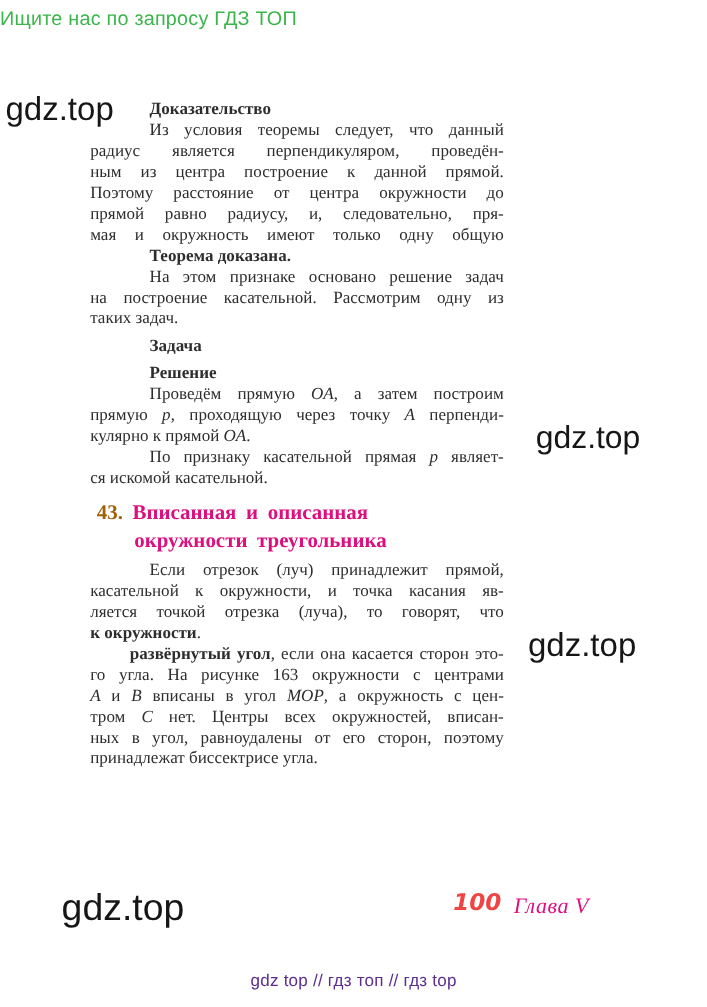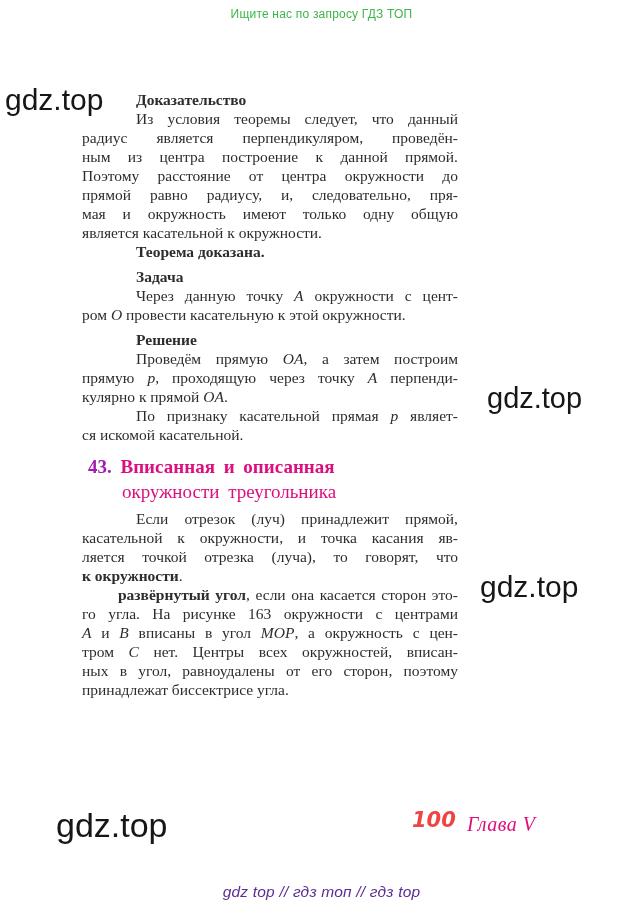--- a/index.html
+++ b/index.html
@@ -2,22 +2,22 @@
 <html><head>
 <meta charset="utf-8">
 <style>
   html,body{margin:0;padding:0;}
   body{
     width:643px;height:915px;background:#ffffff;position:relative;
     font-family:"Liberation Serif",serif;overflow:hidden;
   }
   
   .banner{
-    position:absolute;top:7px;left:0;width:100%;text-align:center;
-    font-family:"Liberation Sans",sans-serif;font-size:12px;letter-spacing:0.2px;
+    position:absolute;top:7px;left:0;width:100%;text-align:left;
+    font-family:"Liberation Sans",sans-serif;font-size:18px;letter-spacing:0.2px;
   }
   
   .wm{
     position:absolute;font-family:"Liberation Sans",sans-serif;color:#161616;
     white-space:nowrap;
   }
   .wm1{left:5px;top:83px;font-size:30px;}
   .wm2{left:487px;top:382px;font-size:29px;}
   .wm3{left:480px;top:570px;font-size:30px;}
   .wm4{left:56px;top:806px;font-size:34px;}
@@ -63,60 +63,60 @@
     <div class="block">
       <div class="line indent"><span style="font-weight: bold;">Доказательство</span></div>
     </div>
     <div class="block">
       <div class="line indent just"><span>Из условия теоремы следует, что данный</span></div>
       <div class="line just"><span>радиус является перпендикуляром, проведён-</span></div>
       <div class="line just"><span>ным из центра построение к данной прямой.</span></div>
       <div class="line just"><span>Поэтому расстояние от центра окружности до</span></div>
       <div class="line just"><span>прямой равно радиусу, и, следовательно, пря-</span></div>
       <div class="line just"><span>мая и окружность имеют только одну общую</span></div>
-      <div class="line"><span>является касательной к окружности.</span></div>
     </div>
     <div class="block">
       <div class="line indent"><span style="font-weight: bold;">Теорема доказана.</span></div>
     </div>
+    <div class="block">
+      <div class="line indent just"><span>На этом признаке основано решение задач</span></div>
+      <div class="line just"><span>на построение касательной. Рассмотрим одну из</span></div>
+      <div class="line"><span>таких задач.</span></div>
+    </div>
     <div class="block" style="margin-top: 6px;">
       <div class="line indent"><span style="font-weight: bold;">Задача</span></div>
-    </div>
-    <div class="block">
-      <div class="line indent just"><span>Через данную точку </span><span style="font-style: italic;">A</span><span> окружности с цент-</span></div>
-      <div class="line"><span>ром </span><span style="font-style: italic;">O</span><span> провести касательную к этой окружности.</span></div>
     </div>
     <div class="block" style="margin-top: 6px;">
       <div class="line indent"><span style="font-weight: bold;">Решение</span></div>
     </div>
     <div class="block">
       <div class="line indent just"><span>Проведём прямую </span><span style="font-style: italic;">OA</span><span>, а затем построим</span></div>
       <div class="line just"><span>прямую </span><span style="font-style: italic;">p</span><span>, проходящую через точку </span><span style="font-style: italic;">A</span><span> перпенди-</span></div>
       <div class="line"><span>кулярно к прямой </span><span style="font-style: italic;">OA</span><span>.</span></div>
     </div>
     <div class="block">
       <div class="line indent just"><span>По признаку касательной прямая </span><span style="font-style: italic;">p</span><span> являет-</span></div>
       <div class="line"><span>ся искомой касательной.</span></div>
     </div>
     <div class="block section-heading" style="margin-top: 10px;">
-      <div class="line" style="margin-left: 6px;"><span style="font-weight: bold; color: #a21caf;">43. </span><span style="font-weight: bold; color: rgb(221, 15, 127);">Вписанная и описанная</span></div>
-      <div class="line" style="margin-left: 40px;"><span style="font-weight: normal; color: rgb(221, 15, 127);">окружности треугольника</span></div>
+      <div class="line" style="margin-left: 6px;"><span style="font-weight: bold; color: #a16207;">43. </span><span style="font-weight: bold; color: rgb(221, 15, 127);">Вписанная и описанная</span></div>
+      <div class="line" style="margin-left: 40px;"><span style="font-weight: bold; color: rgb(221, 15, 127);">окружности треугольника</span></div>
     </div>
     <div class="block" style="margin-top: 5px;">
       <div class="line indent just"><span>Если отрезок (луч) принадлежит прямой,</span></div>
       <div class="line just"><span>касательной к окружности, и точка касания яв-</span></div>
       <div class="line just"><span>ляется точкой отрезка (луча), то говорят, что</span></div>
       <div class="line"><span style="font-weight: bold;">к окружности</span><span>.</span></div>
     </div>
     <div class="block">
       <div class="line just"><span style="font-weight: bold; margin-left: 36px;">развёрнутый угол</span><span>, если она касается сторон это-</span></div>
       <div class="line just"><span>го угла. На рисунке 163 окружности с центрами</span></div>
       <div class="line just"><span style="font-style: italic;">A</span><span> и </span><span style="font-style: italic;">B</span><span> вписаны в угол </span><span style="font-style: italic;">MOP</span><span>, а окружность с цен-</span></div>
       <div class="line just"><span>тром </span><span style="font-style: italic;">C</span><span> нет. Центры всех окружностей, вписан-</span></div>
       <div class="line just"><span>ных в угол, равноудалены от его сторон, поэтому</span></div>
       <div class="line"><span>принадлежат биссектрисе угла.</span></div>
     </div>
   </div>
 
 <div class="page-num" style="color: #ef4444;">100</div>
 <div class="chapter" style="color: rgb(221, 15, 127);">Глава V</div>
 
-<div class="footer-links" style="color: rgb(91, 45, 145); font-style: italic;">gdz top  //  гдз топ  //  гдз top</div>
+<div class="footer-links" style="color: rgb(91, 45, 145);">gdz top  //  гдз топ  //  гдз top</div>
 
 </body></html>

